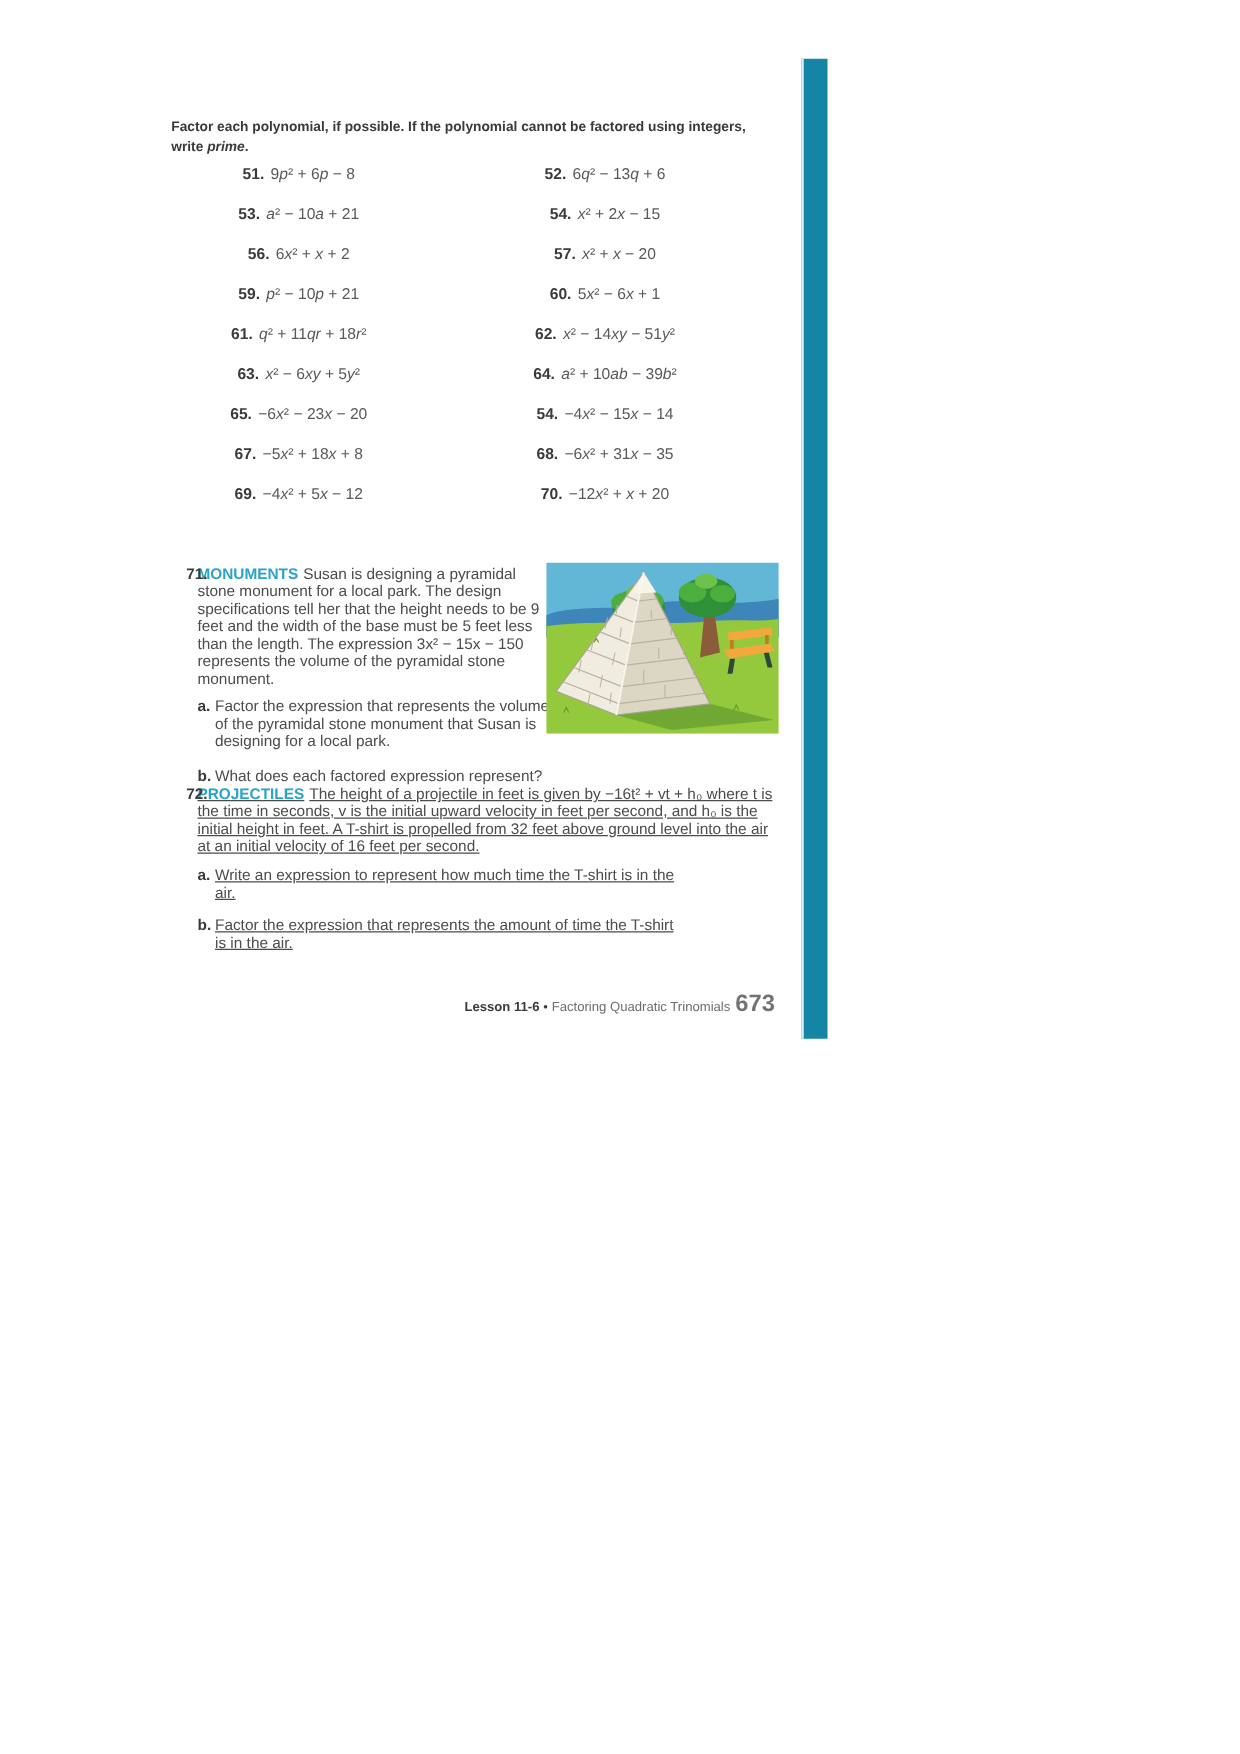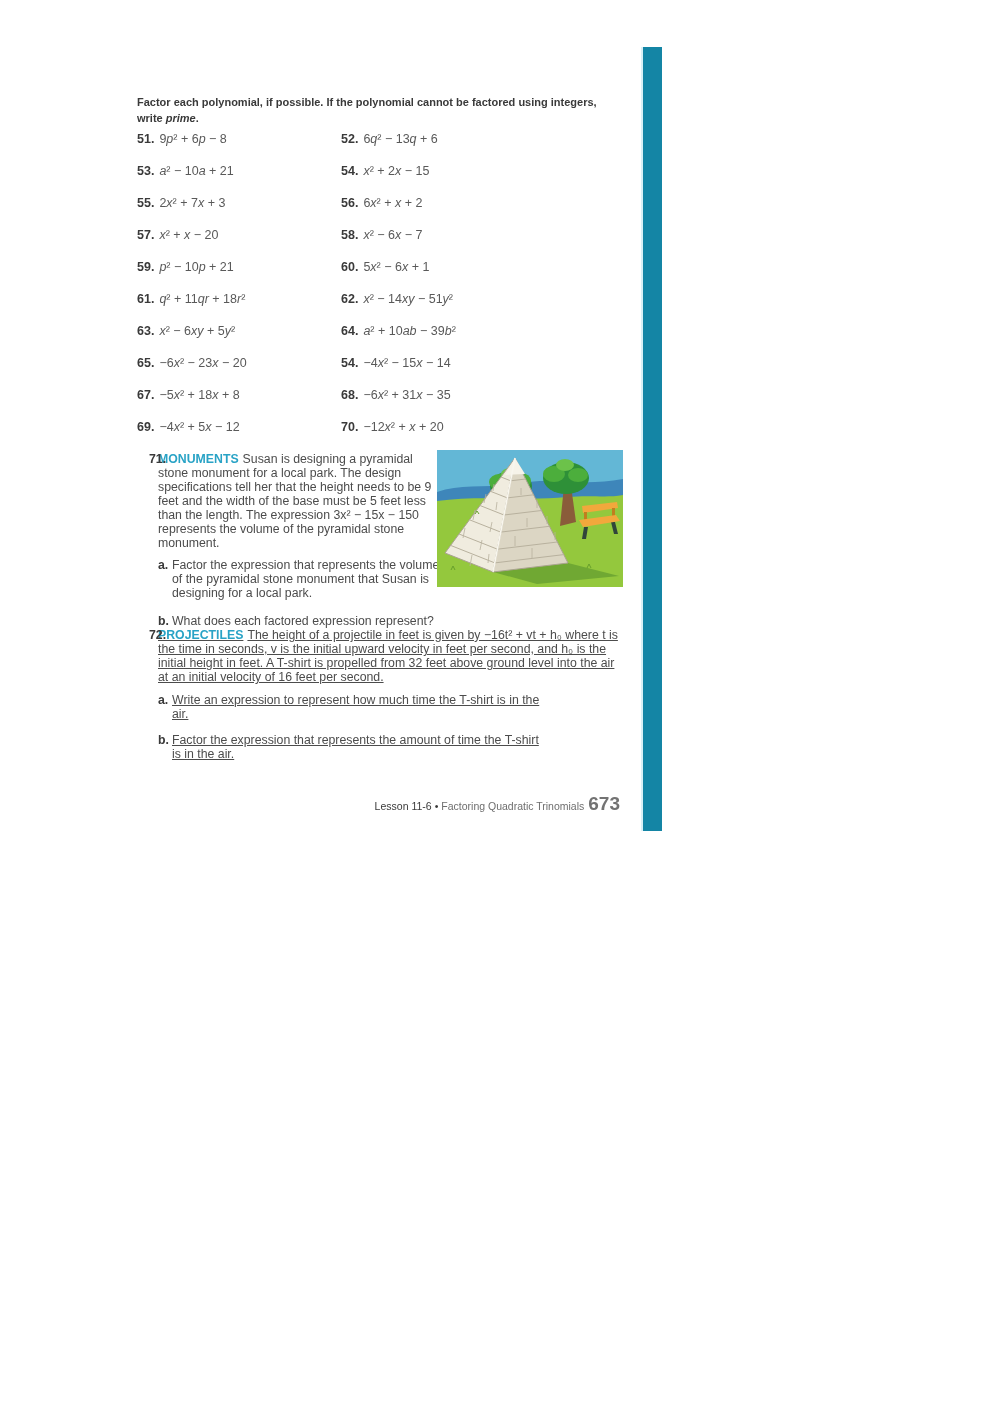--- a/index.html
+++ b/index.html
@@ -5,21 +5,21 @@
   html,body{margin:0;padding:0;background:#ffffff;}
   .page{position:relative;width:992px;height:1403px;background:#fff;overflow:hidden;
         font-family:"Liberation Sans",sans-serif;color:var(--body_text,#4c4c4c);}
   .edge-bar{position:absolute;left:641px;top:47px;width:19px;height:784px;
             background:var(--accent_bar,#1485a5);border-left:2px solid #d9f0f6;}
   .directions{position:absolute;left:137px;top:94px;width:478px;margin:0;
               font-size:11px;line-height:16px;font-weight:bold;color:var(--heading_text,#3a3a3a);}
   .directions em{font-style:italic;}
   .exercise-grid{position:absolute;left:137px;top:132px;display:grid;
                  grid-template-columns:204px 286px;grid-auto-rows:32px;}
-  .prob{font-size:12.5px;line-height:15px;color:var(--expression_text,#595959);white-space:nowrap;}
+  .prob{font-size:12.5px;line-height:15px;color:var(--expression_text,#595959);white-space:nowrap;text-align:center;}
   .pnum{font-weight:bold;color:var(--heading_text,#3a3a3a);margin-right:5px;}
   .expr i{font-style:italic;}
   .wp{position:absolute;font-size:12.3px;line-height:14px;}
   .wp-num{position:absolute;left:12px;top:0;font-weight:bold;color:var(--heading_text,#3a3a3a);}
   .wp-body{margin-left:21px;}
   .wp-text{margin:0;}
   .tag{font-weight:bold;color:var(--tag,#29a3c6);margin-right:4px;}
   .wp-part{position:relative;padding-left:14px;}
   .part-label{position:absolute;left:0;top:0;font-weight:bold;color:var(--heading_text,#3a3a3a);}
   #wp-71{left:137px;top:452px;width:300px;}
@@ -27,42 +27,40 @@
   #wp-71 .wp-part-a{margin-top:8px;width:276px;}
   #wp-71 .wp-part-b{margin-top:14px;width:276px;}
   #wp-72{left:137px;top:628px;width:500px;text-decoration:underline;}
   #wp-72 .wp-body{width:462px;}
   #wp-72 .wp-part-a{margin-top:9px;width:370px;}
   #wp-72 .wp-part-b{margin-top:12px;width:370px;}
   .illustration{position:absolute;left:437px;top:450px;width:186px;height:137px;}
   .illustration svg{display:block;width:100%;height:100%;}
   .footer{position:absolute;left:137px;top:793px;width:483px;text-align:right;
           font-size:10.5px;color:var(--footer_text,#6e6e6e);}
-  .footer .lesson{font-weight:normal;color:var(--heading_text,#3a3a3a);}
+  .footer .lesson{font-weight:bold;color:var(--heading_text,#3a3a3a);}
   .footer .dot{margin:0 3px;color:var(--heading_text,#3a3a3a);}
   .footer .pageno{font-weight:bold;font-size:19px;color:#737373;margin-left:4px;}
 </style>
 </head>
 <body>
 
 <div class="page">
 
   <div class="edge-bar"></div>
 
   <p class="directions"><span>Factor each polynomial, if possible. If the polynomial cannot be factored using integers, write </span><em>prime</em><span>.</span></p>
 
   <div class="exercise-grid">
     <div class="prob"><span class="pnum">51.</span><span class="expr">9<i>p</i>² + 6<i>p</i> − 8</span></div>
     <div class="prob"><span class="pnum">52.</span><span class="expr">6<i>q</i>² − 13<i>q</i> + 6</span></div>
     <div class="prob"><span class="pnum">53.</span><span class="expr"><i>a</i>² − 10<i>a</i> + 21</span></div>
     <div class="prob"><span class="pnum">54.</span><span class="expr"><i>x</i>² + 2<i>x</i> − 15</span></div>
-    <div class="prob"><span class="pnum">55.</span><span class="expr">2<i>x</i>² + 7<i>x</i> + 3</span></div>
     <div class="prob"><span class="pnum">56.</span><span class="expr">6<i>x</i>² + <i>x</i> + 2</span></div>
     <div class="prob"><span class="pnum">57.</span><span class="expr"><i>x</i>² + <i>x</i> − 20</span></div>
-    <div class="prob"><span class="pnum">58.</span><span class="expr"><i>x</i>² − 6<i>x</i> − 7</span></div>
     <div class="prob"><span class="pnum">59.</span><span class="expr"><i>p</i>² − 10<i>p</i> + 21</span></div>
     <div class="prob"><span class="pnum">60.</span><span class="expr">5<i>x</i>² − 6<i>x</i> + 1</span></div>
     <div class="prob"><span class="pnum">61.</span><span class="expr"><i>q</i>² + 11<i>qr</i> + 18<i>r</i>²</span></div>
     <div class="prob"><span class="pnum">62.</span><span class="expr"><i>x</i>² − 14<i>xy</i> − 51<i>y</i>²</span></div>
     <div class="prob"><span class="pnum">63.</span><span class="expr"><i>x</i>² − 6<i>xy</i> + 5<i>y</i>²</span></div>
     <div class="prob"><span class="pnum">64.</span><span class="expr"><i>a</i>² + 10<i>ab</i> − 39<i>b</i>²</span></div>
     <div class="prob"><span class="pnum">65.</span><span class="expr">−6<i>x</i>² − 23<i>x</i> − 20</span></div>
     <div class="prob"><span class="pnum">54.</span><span class="expr">−4<i>x</i>² − 15<i>x</i> − 14</span></div>
     <div class="prob"><span class="pnum">67.</span><span class="expr">−5<i>x</i>² + 18<i>x</i> + 8</span></div>
     <div class="prob"><span class="pnum">68.</span><span class="expr">−6<i>x</i>² + 31<i>x</i> − 35</span></div>

